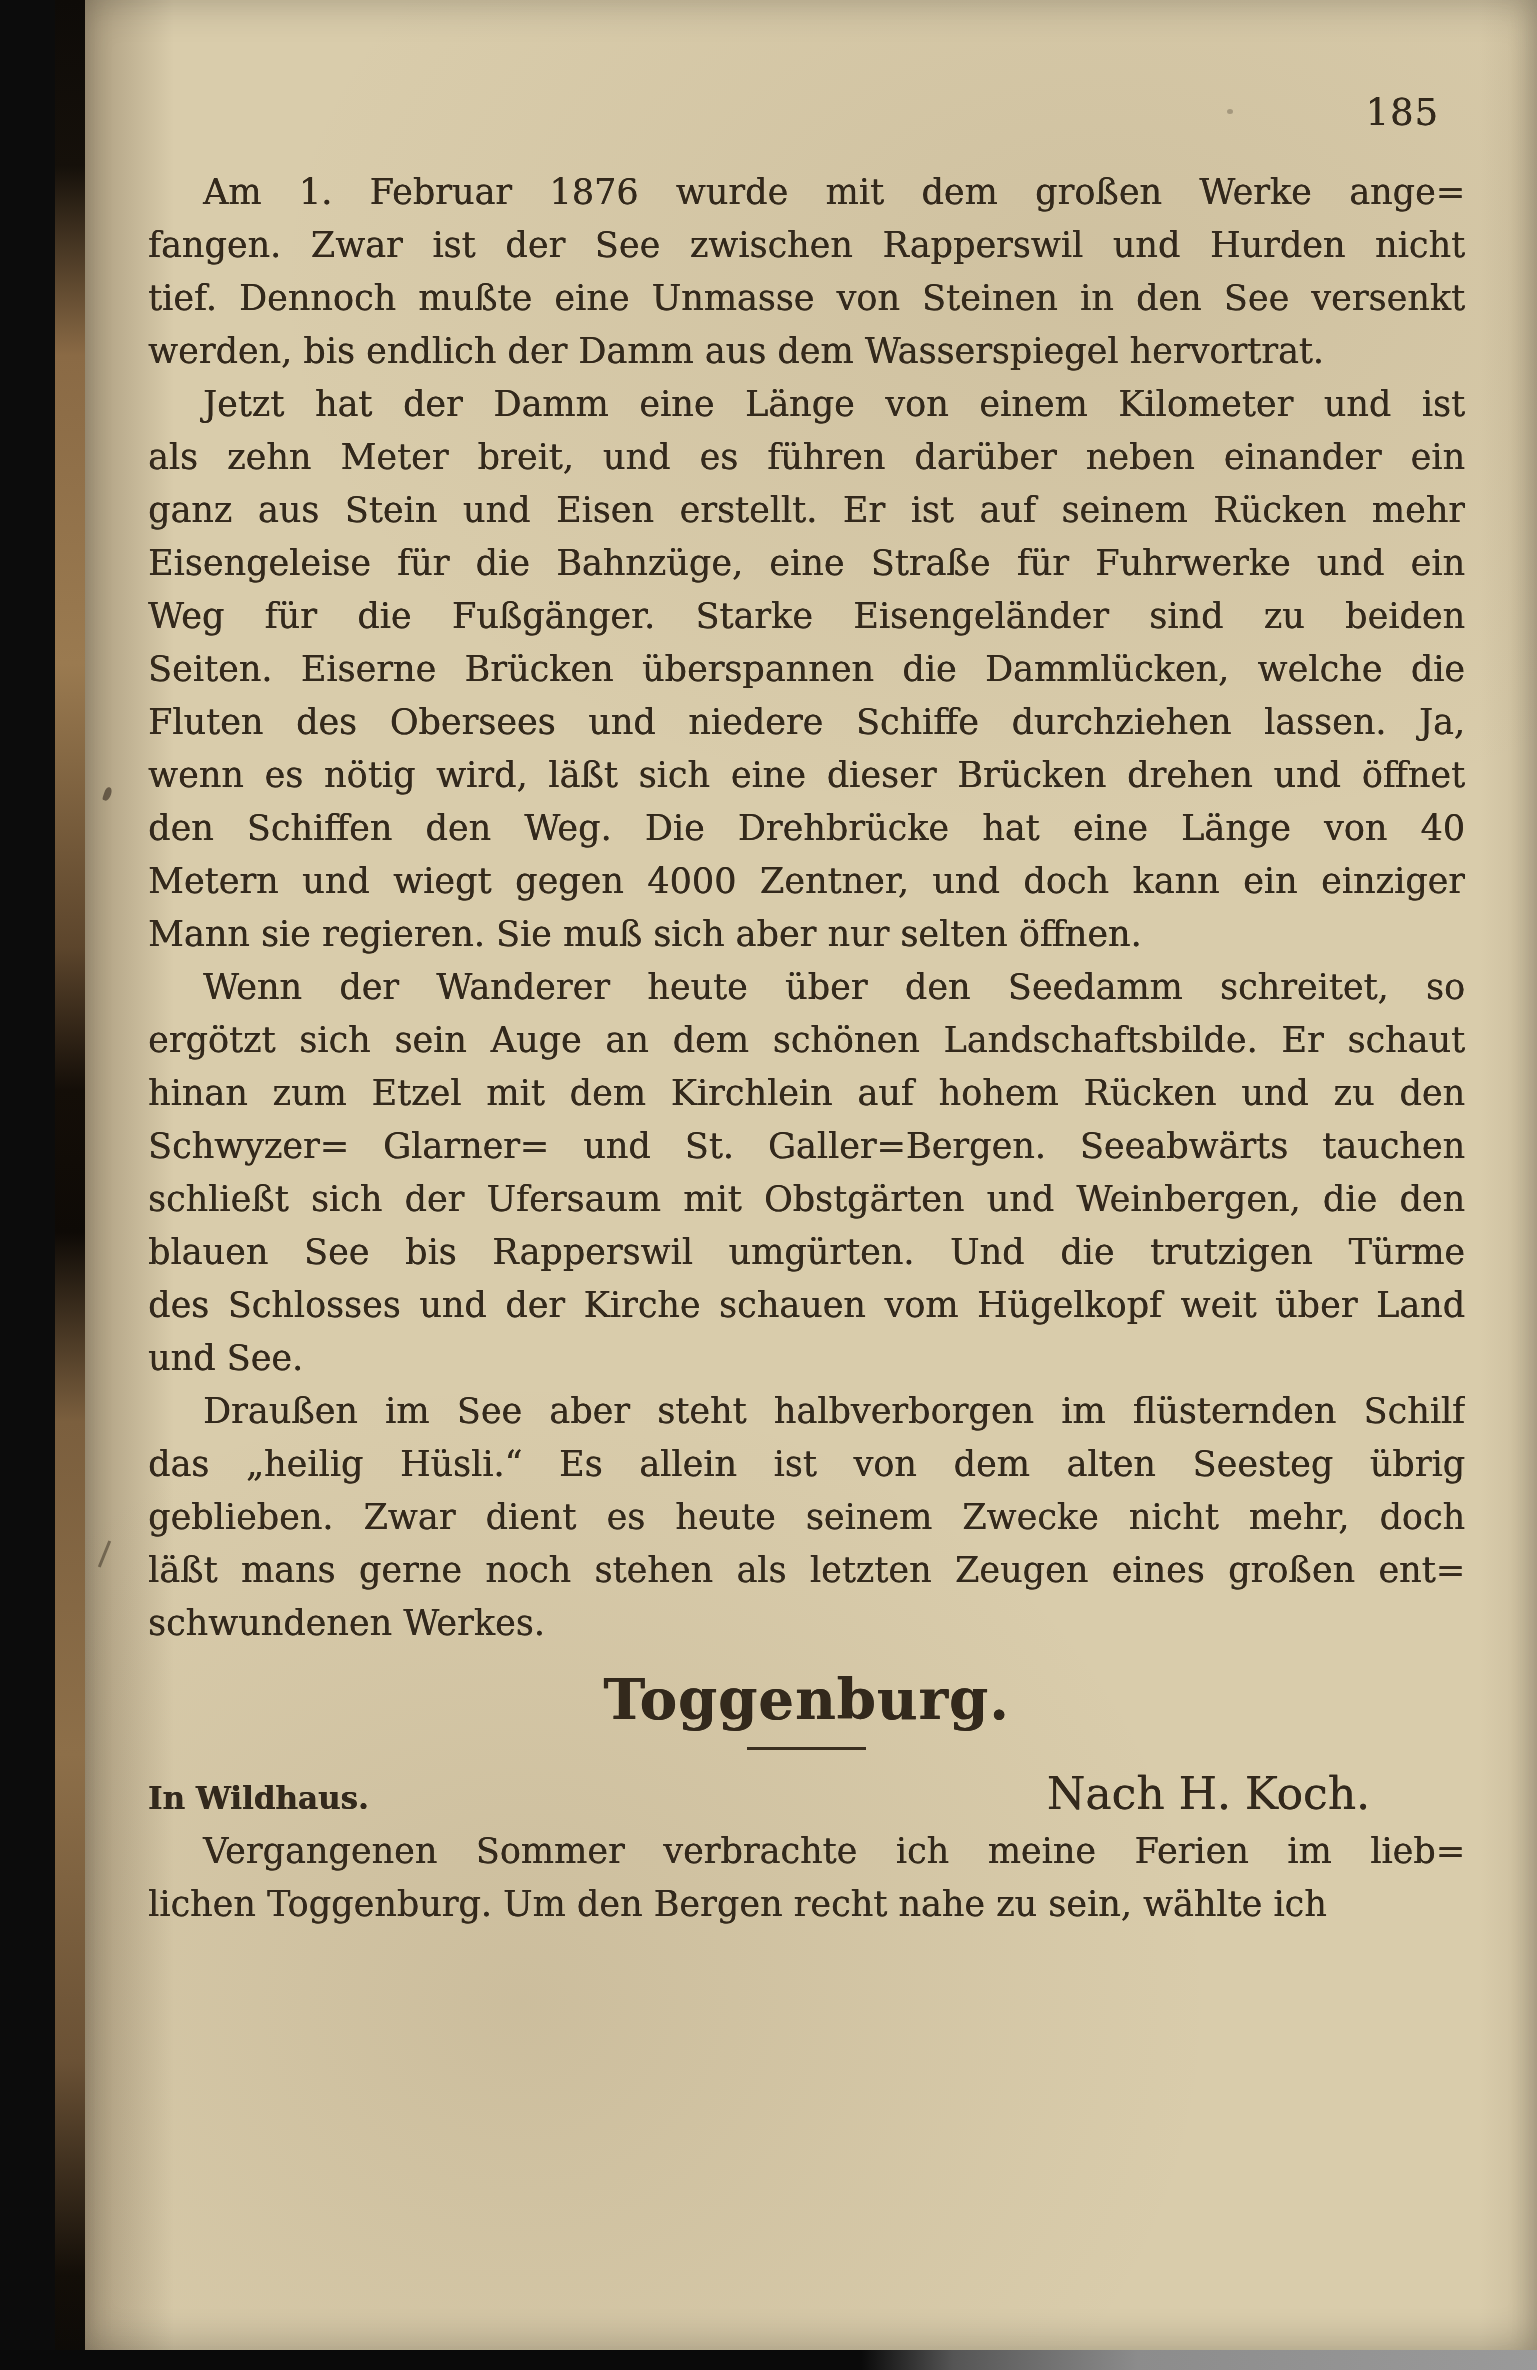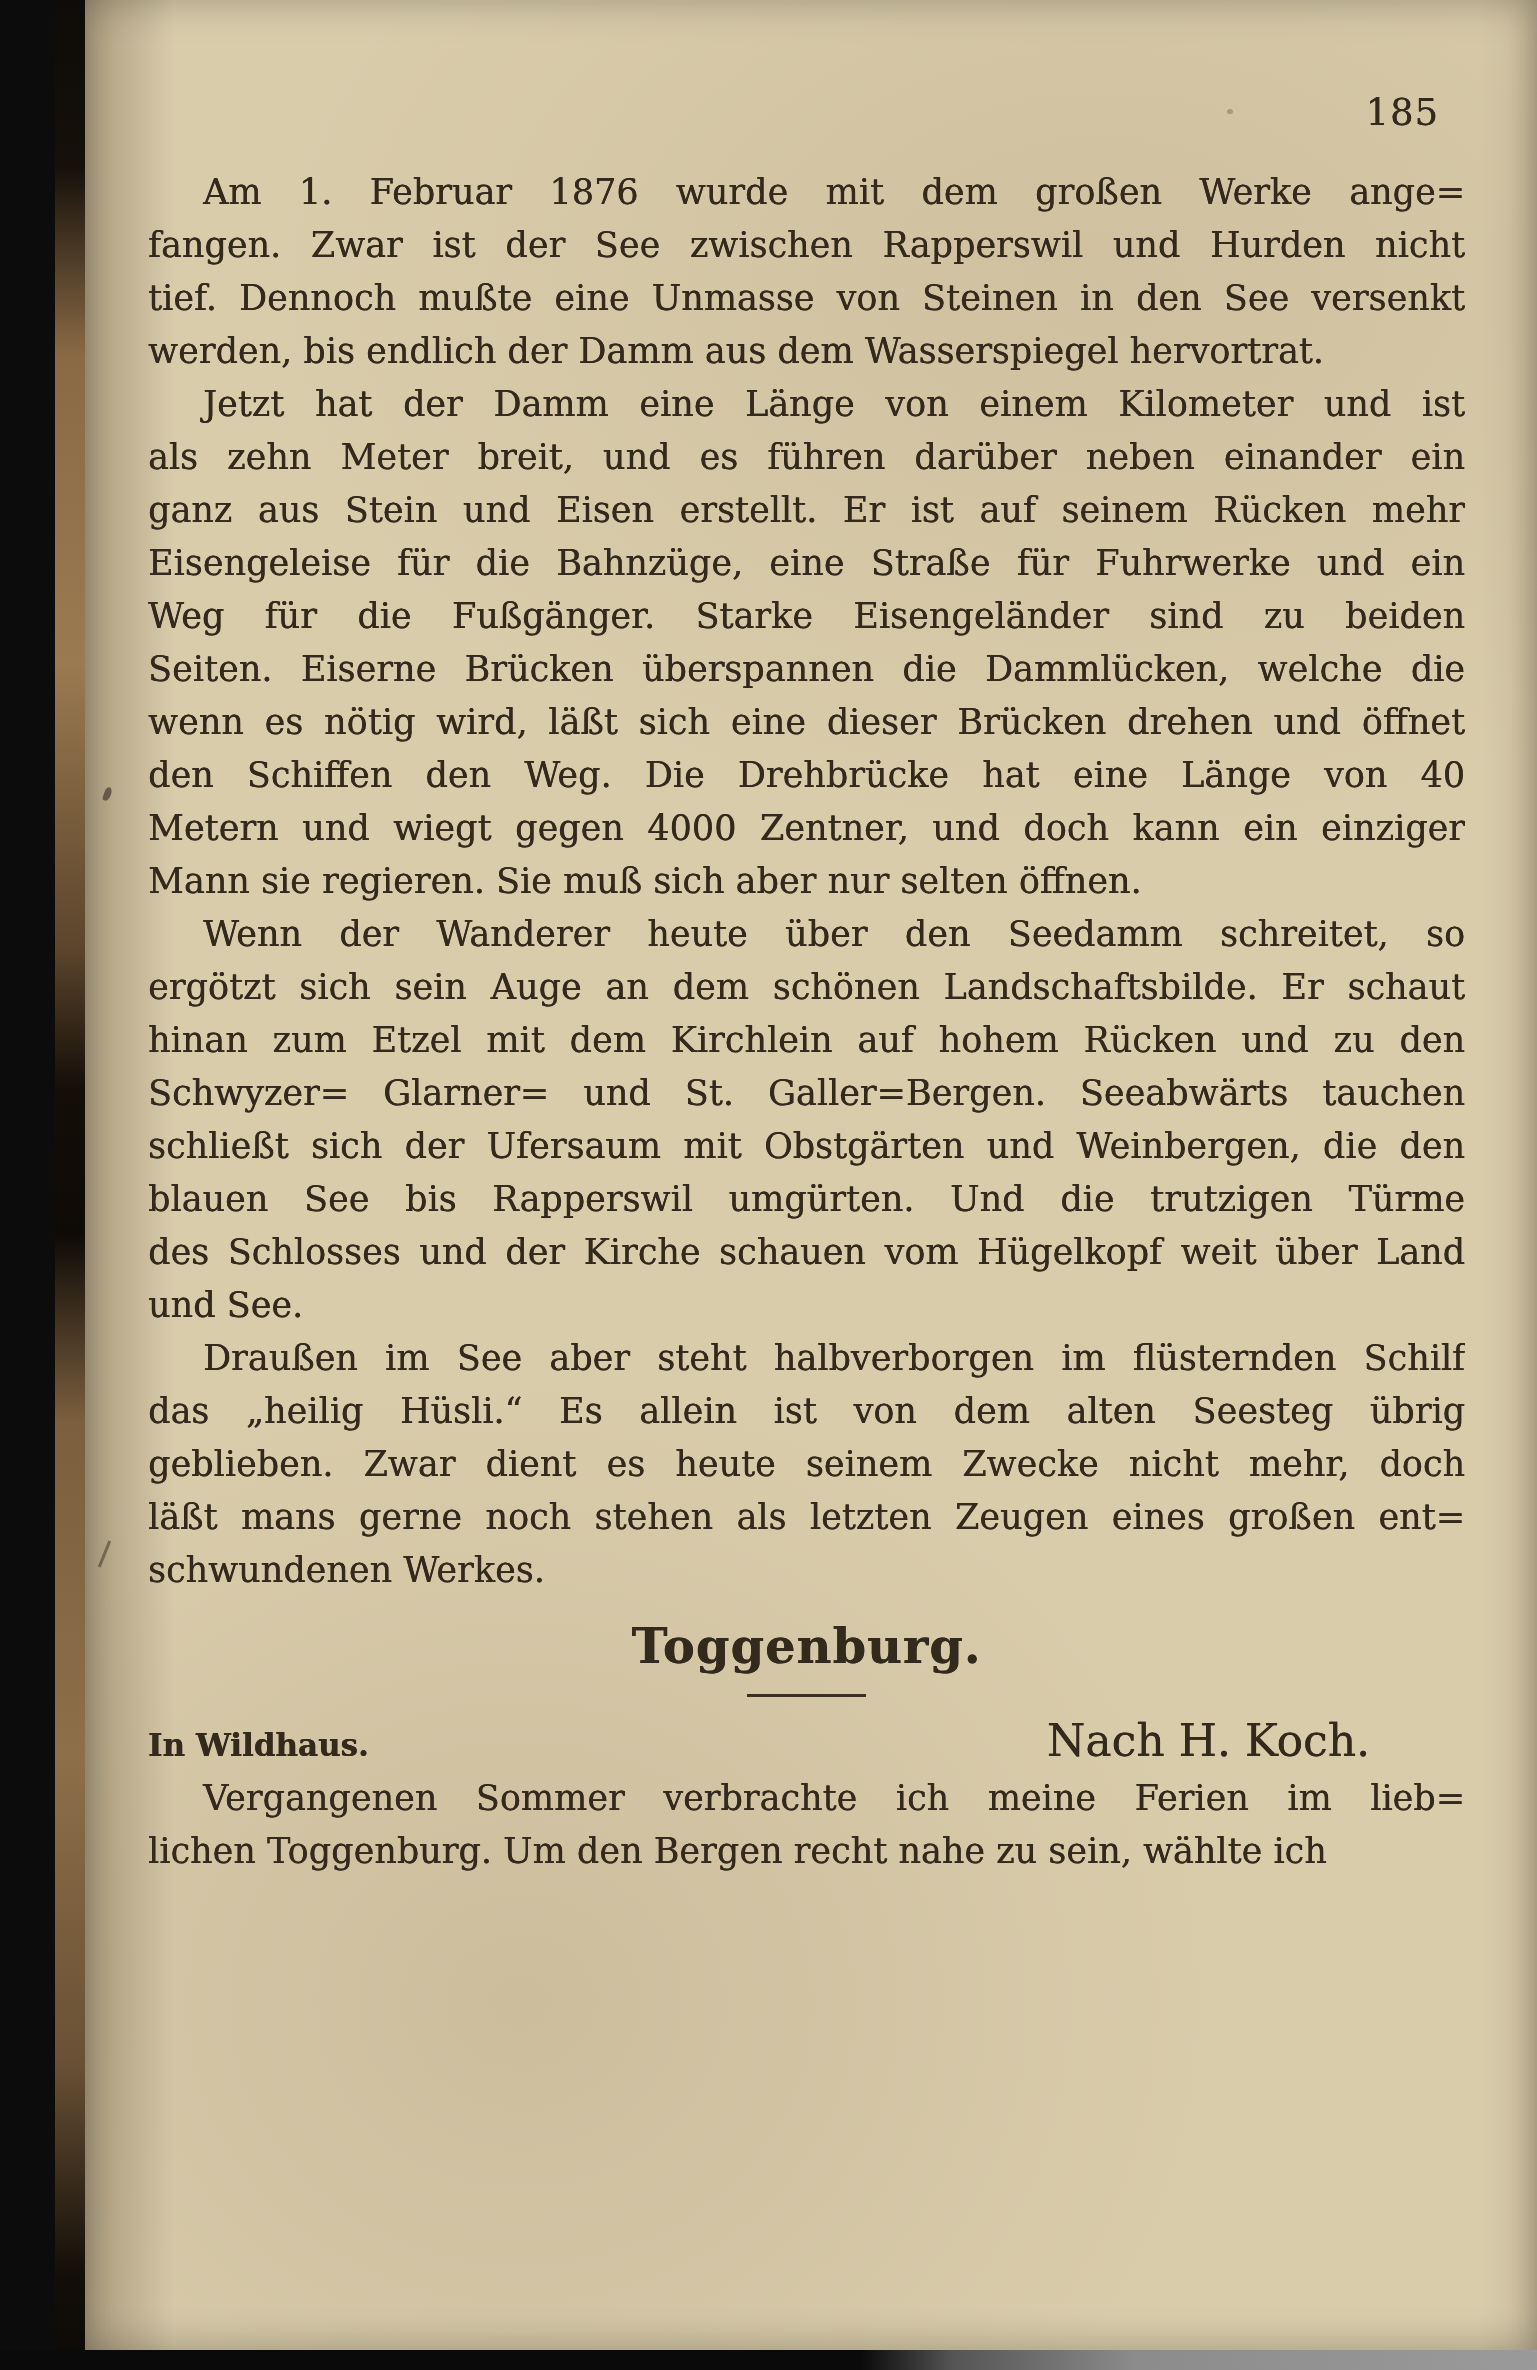--- a/index.html
+++ b/index.html
@@ -84,21 +84,21 @@
     white-space: normal;
     overflow: hidden;
   }
   .line.first { text-indent: 55px; }
   .line.last  { text-align-last: left; }
 
   .heading {
     margin: 12px 0 0 0;
     height: 75px; line-height: 75px;
     text-align: center;
-    font-size: 48px;
+    font-size: 56px;
     font-weight: bold;
     letter-spacing: 1px;
   }
 
   .rule {
     width: 119px; height: 3px;
     margin: 10px auto 18px auto;
     background: #3a2f20;
   }
 
@@ -157,20 +157,21 @@
             <div class="line">tief. Dennoch mußte eine Unmasse von Steinen in den See versenkt</div>
             <div class="line last">werden, bis endlich der Damm aus dem Wasserspiegel hervortrat.</div>
           </div>
         <div class="para">
             <div class="line first">Jetzt hat der Damm eine Länge von einem Kilometer und ist</div>
             <div class="line">als zehn Meter breit, und es führen darüber neben einander ein</div>
             <div class="line">ganz aus Stein und Eisen erstellt. Er ist auf seinem Rücken mehr</div>
             <div class="line">Eisengeleise für die Bahnzüge, eine Straße für Fuhrwerke und ein</div>
             <div class="line">Weg für die Fußgänger. Starke Eisengeländer sind zu beiden</div>
             <div class="line">Seiten. Eiserne Brücken überspannen die Dammlücken, welche die</div>
+            <div class="line">Fluten des Obersees und niedere Schiffe durchziehen lassen. Ja,</div>
             <div class="line">wenn es nötig wird, läßt sich eine dieser Brücken drehen und öffnet</div>
             <div class="line">den Schiffen den Weg. Die Drehbrücke hat eine Länge von 40</div>
             <div class="line">Metern und wiegt gegen 4000 Zentner, und doch kann ein einziger</div>
             <div class="line last">Mann sie regieren. Sie muß sich aber nur selten öffnen.</div>
           </div>
         <div class="para">
             <div class="line first">Wenn der Wanderer heute über den Seedamm schreitet, so</div>
             <div class="line">ergötzt sich sein Auge an dem schönen Landschaftsbilde. Er schaut</div>
             <div class="line">hinan zum Etzel mit dem Kirchlein auf hohem Rücken und zu den</div>
             <div class="line">Schwyzer= Glarner= und St. Galler=Bergen. Seeabwärts tauchen</div>

